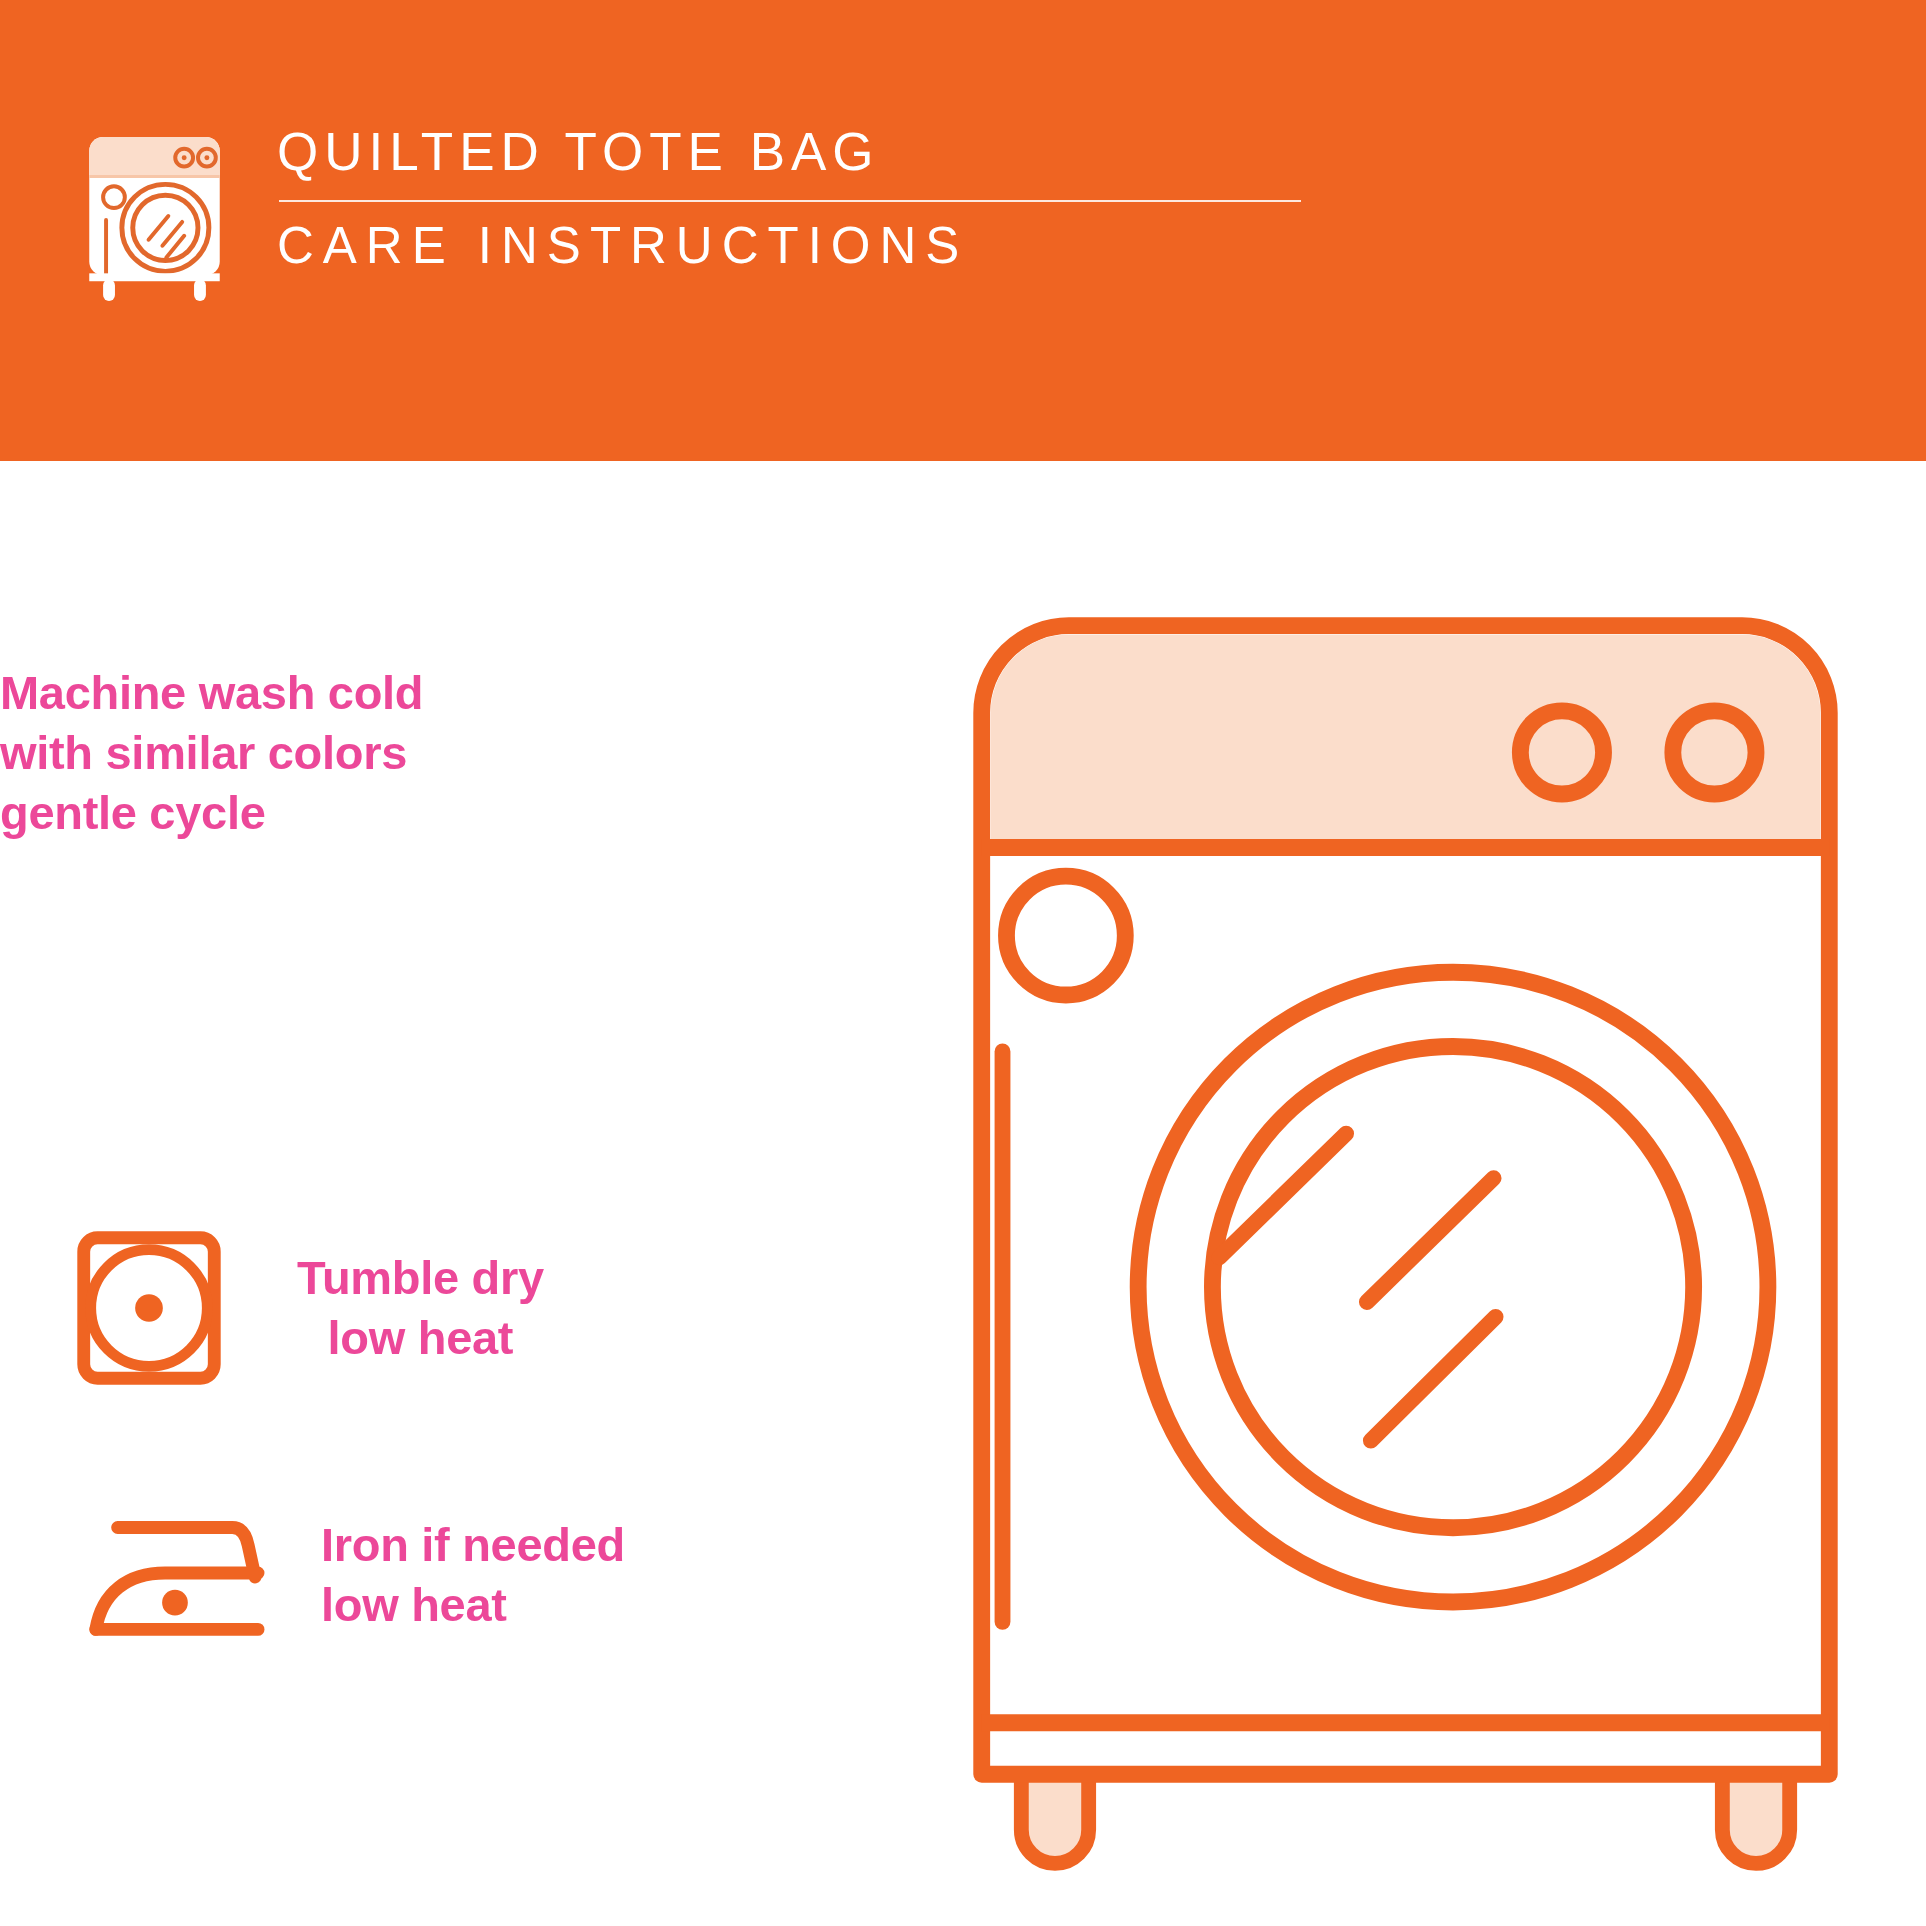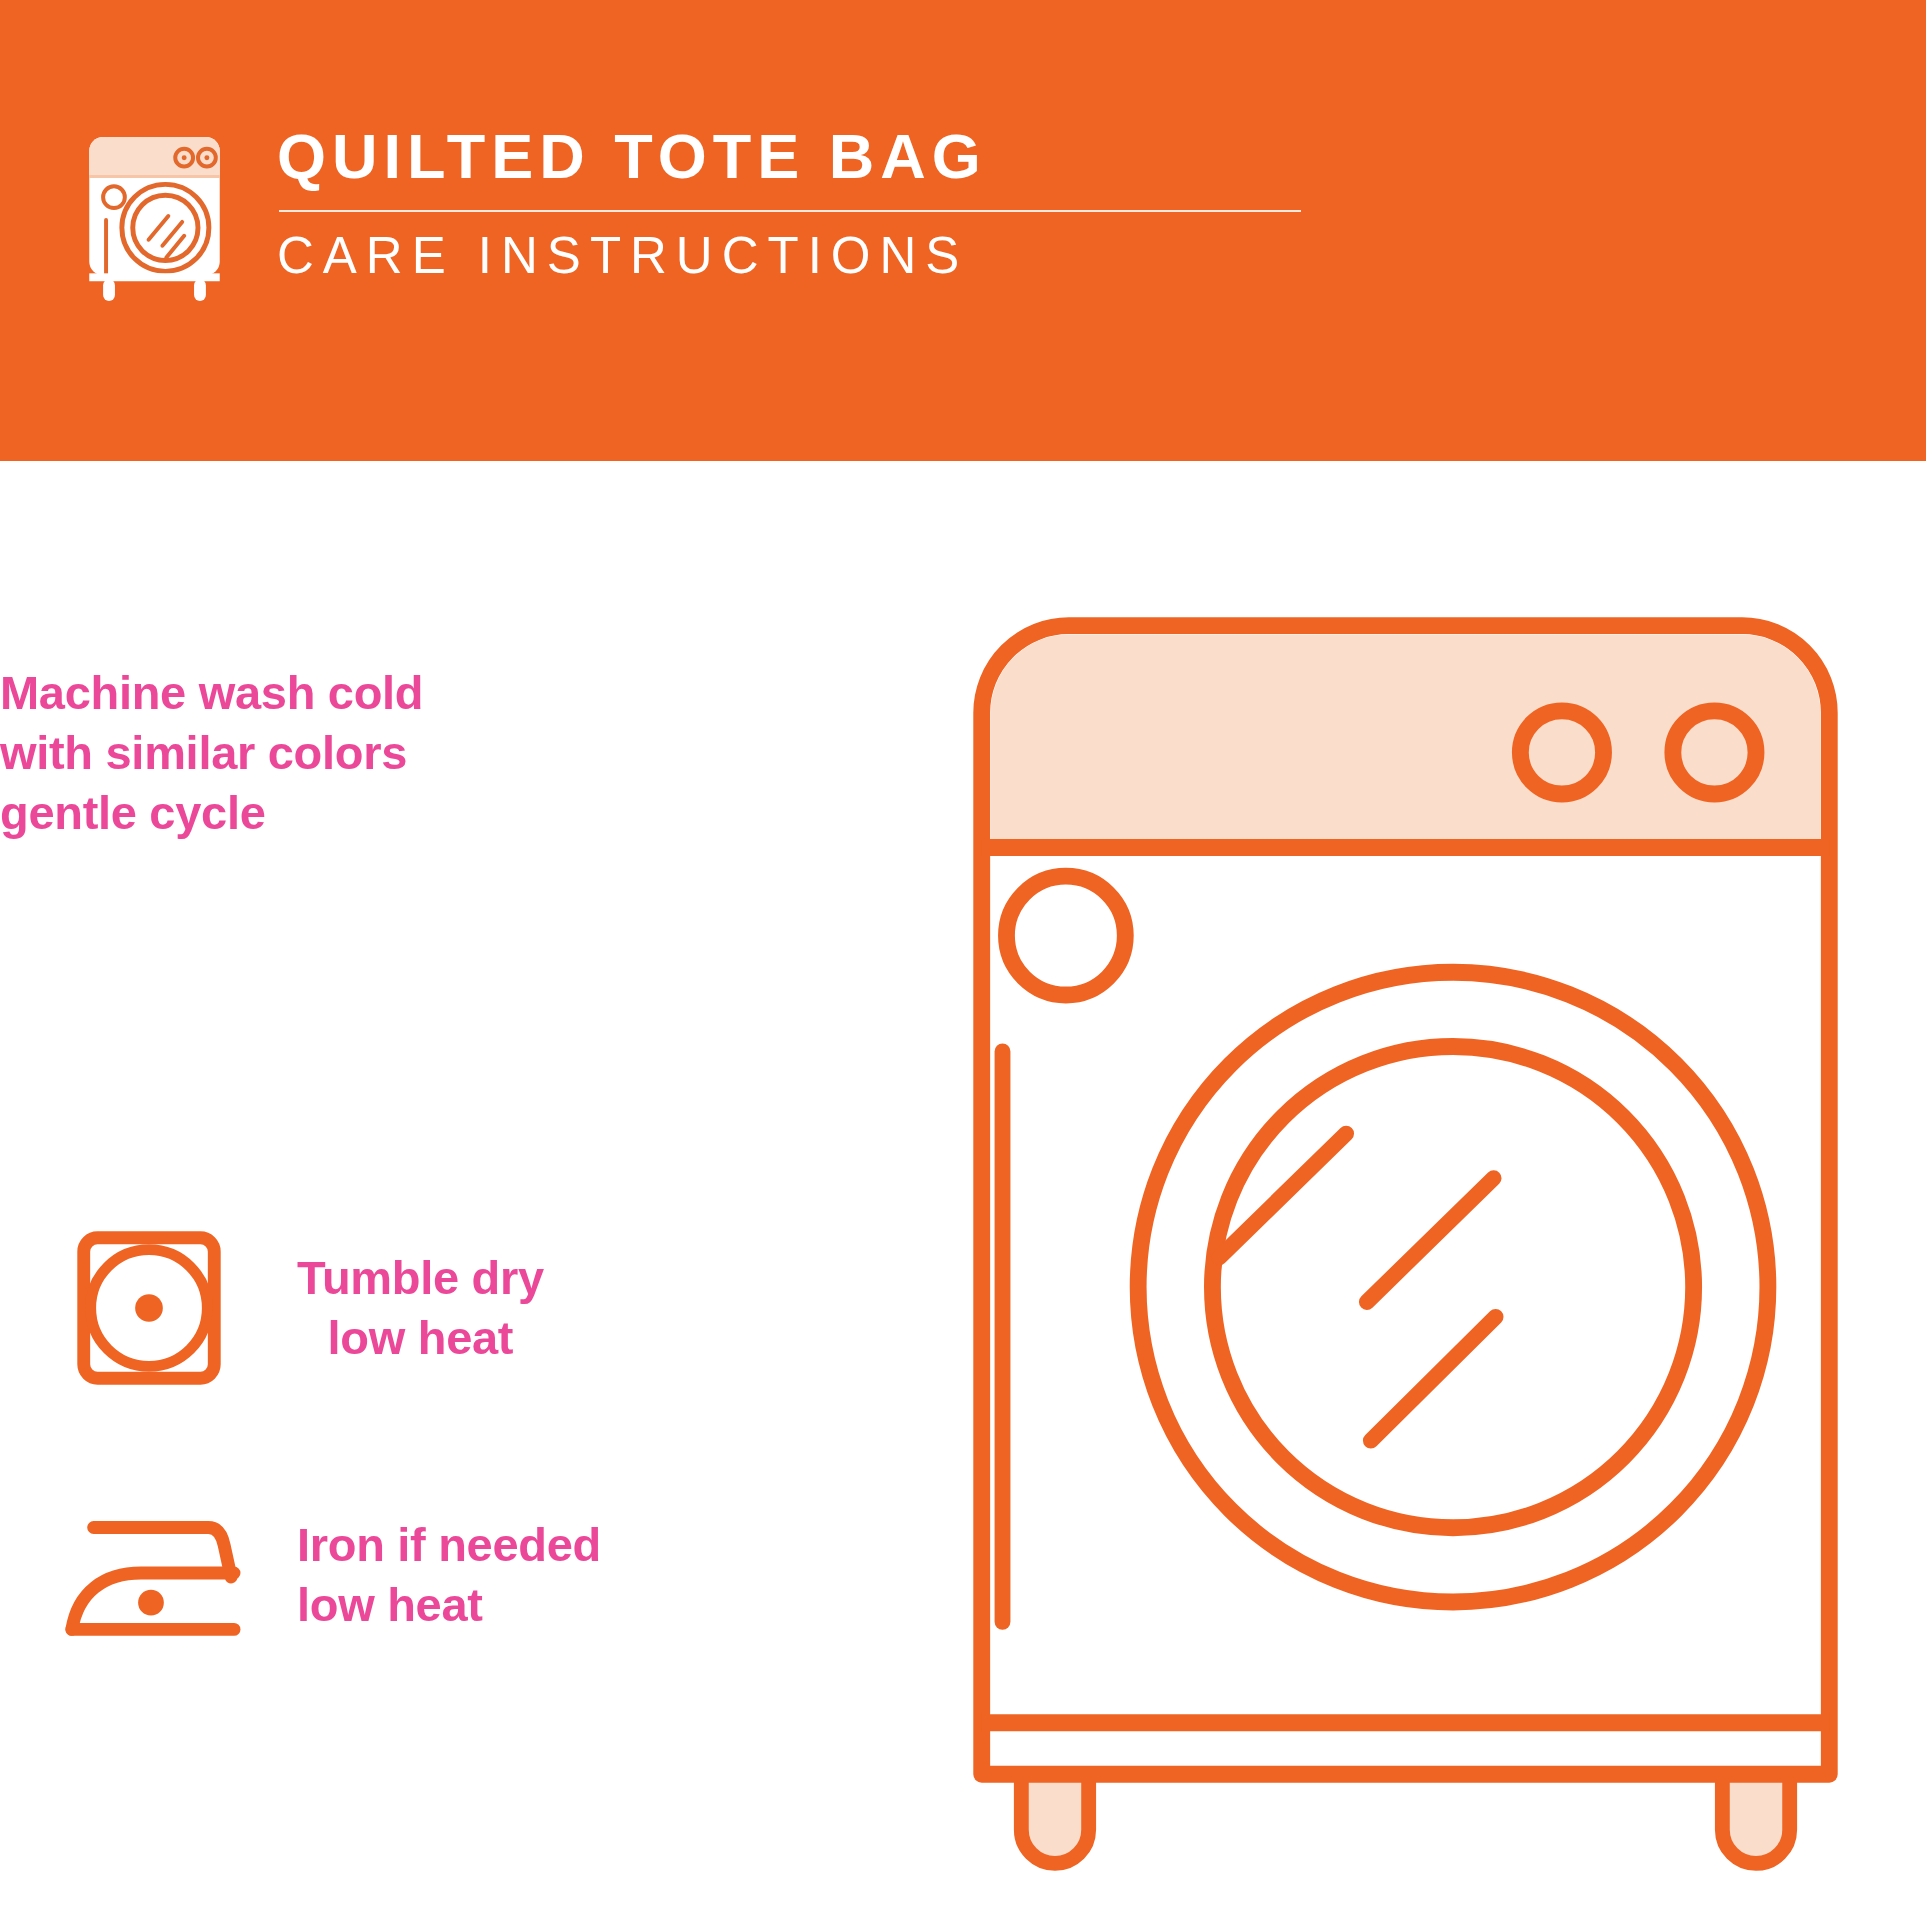--- a/index.html
+++ b/index.html
@@ -17,24 +17,24 @@
     position:absolute;left:0;top:0;width:1927px;height:461px;
     background:#ef6422;
   }
   .header-logo{
     position:absolute;left:81px;top:129px;width:147px;height:173px;
   }
   .header-text{
     position:absolute;left:277px;top:125px;width:1030px;
   }
   .title-main{
-    font-size:63px;
+    font-size:53px;
     letter-spacing:6px;
     color:#ffffff;
-    font-weight:700;
+    font-weight:400;
     line-height:1.0;
     white-space:nowrap;
   }
   .title-rule{
     width:1022px;height:2px;background:#ffffff;opacity:.85;
     margin:22px 0 18px 2px;
   }
   .title-sub{
     font-size:51px;
     letter-spacing:9px;
@@ -58,21 +58,21 @@
     color:#ec4899;
     font-size:47px;
     font-weight:700;
     line-height:1.28;
     letter-spacing:-0.3px;
     white-space:pre-line;
   }
   #row-wash  {top:178px;height:228px;}
   #row-bleach{top:455px;height:228px;}
   #row-dry   {top:733px;height:228px;text-align:center;}
-  #row-iron  {top:1000px;height:228px;}
+  #row-iron  {top:1000px;height:228px;padding-left:24px;}
 
   
   .machine{
     position:absolute;left:950px;top:594px;width:911px;height:1307px;
   }
 </style>
 </head>
 <body>
 
 <div class="page">

